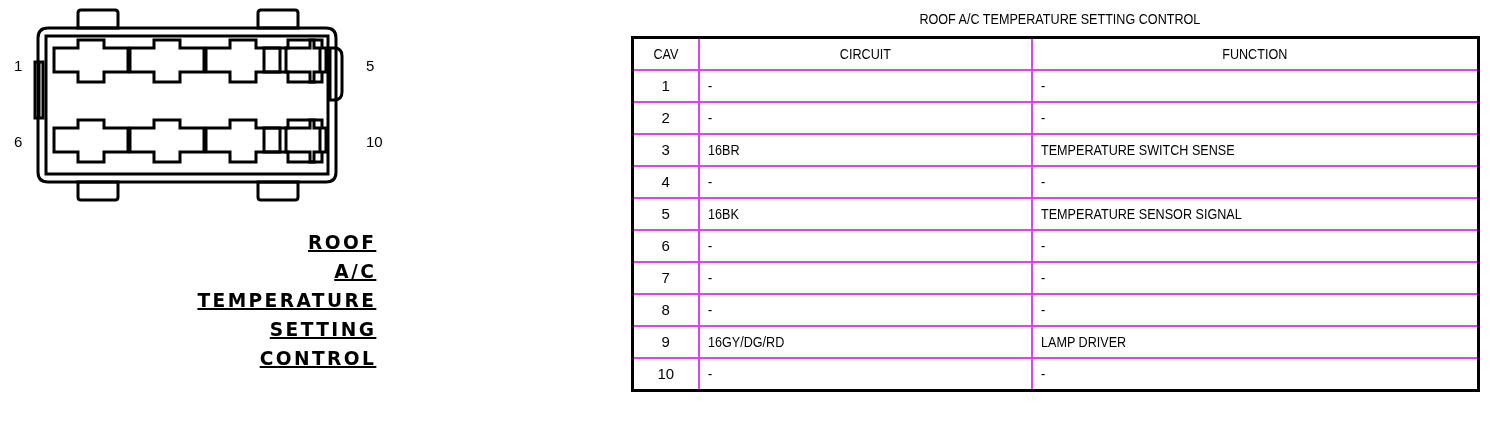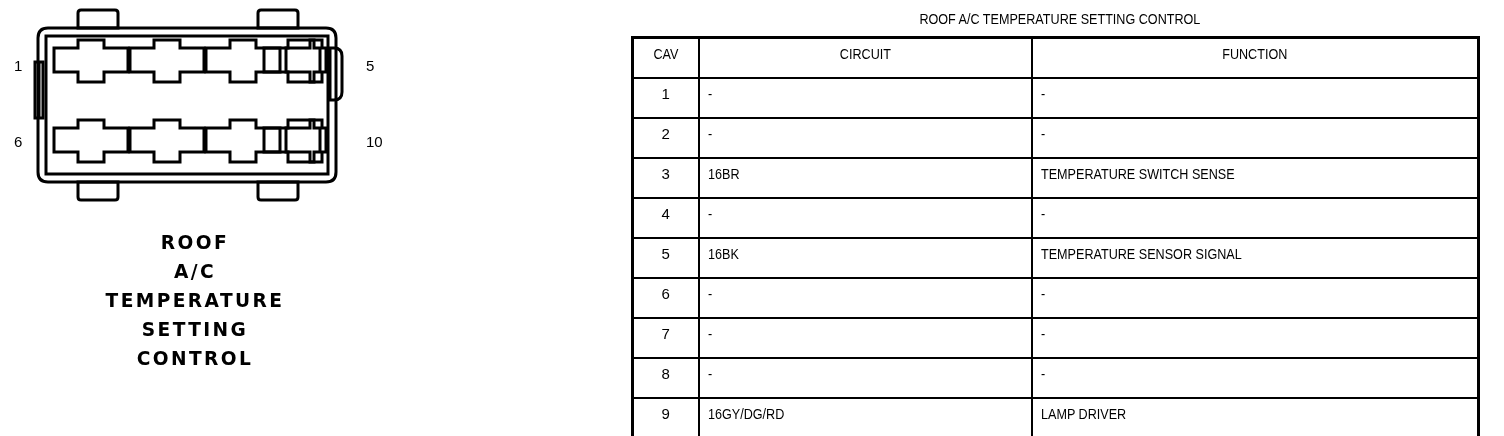--- a/index.html
+++ b/index.html
@@ -49,21 +49,22 @@
   #pin-label-6 { left: 14px;  top: 134px; }
   #pin-label-5 { left: 366px; top: 58px; }
   #pin-label-10{ left: 366px; top: 134px; }
 
   
   #connector-caption {
     position: absolute;
     left: 0;
     top: 228px;
     width: 390px;
-    text-align: center;
+    text-align: right;
+    text-decoration: underline;
   }
   #connector-caption .caption-line {
     font-family: "DejaVu Sans", sans-serif;
     font-weight: 700;
     font-size: 20px;
     letter-spacing: 2.6px;
     line-height: 29px;
     white-space: nowrap;
     transform: scaleX(0.93);
     transform-origin: center;
@@ -94,23 +95,23 @@
     table-layout: fixed;
     width: 846px;
     border: 3px solid #000;
   }
   table#pinout-table col.col-cav      { width: 66px; }
   table#pinout-table col.col-circuit  { width: 333px; }
   table#pinout-table col.col-function { width: 447px; }
 
   table#pinout-table th,
   table#pinout-table td {
-    border: 2px solid #000000;
+    border: 2px solid #d946ef;
     height: 30px;
-    padding: 0 0 8px 0;
+    padding: 0 0 0 0;
     font-family: "Liberation Sans", sans-serif;
     font-size: 15px;
     font-weight: 400;
     line-height: 30px;
     vertical-align: middle;
     overflow: hidden;
     white-space: nowrap;
   }
   table#pinout-table thead th {
     text-align: center;

